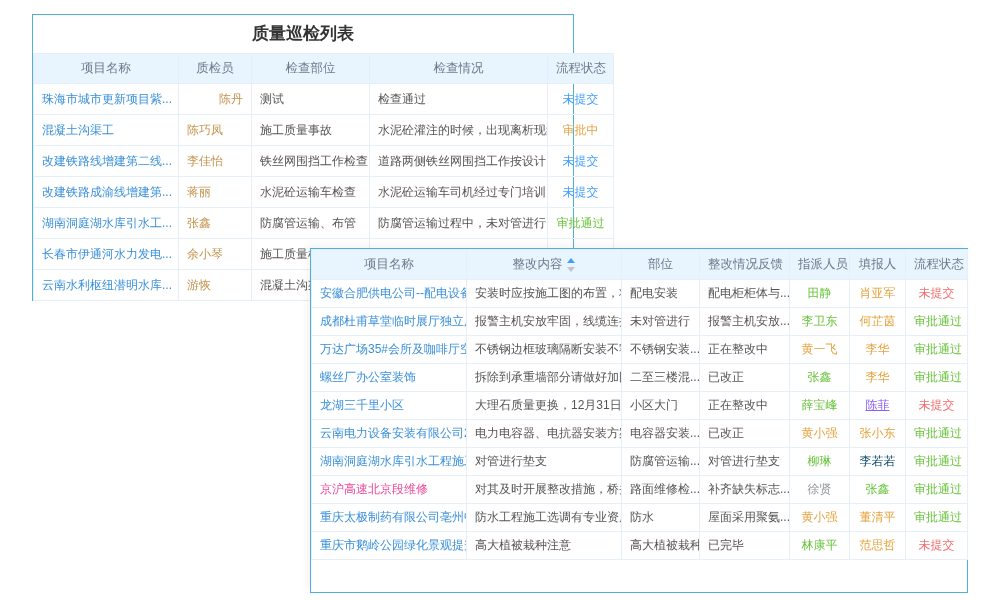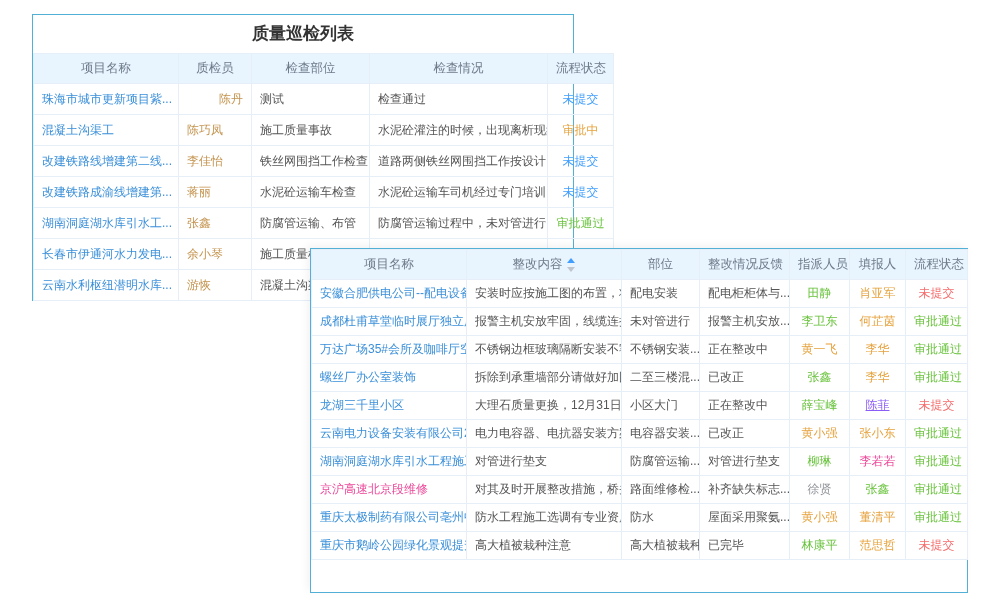--- a/index.html
+++ b/index.html
@@ -187,21 +187,21 @@
         <td class="center" style="color: rgb(230, 162, 60);">黄小强</td>
         <td class="center" style="color: rgb(230, 162, 60);">张小东</td>
         <td class="center" style="color: rgb(103, 194, 58);">审批通过</td>
       </tr>
       <tr>
         <td class="link" style="color: rgb(58, 143, 217);">湖南洞庭湖水库引水工程施工1...</td>
         <td>对管进行垫支</td>
         <td>防腐管运输...</td>
         <td>对管进行垫支</td>
         <td class="center" style="color: rgb(103, 194, 58);">柳琳</td>
-        <td class="center" style="color: #ec4899;">李若若</td>
+        <td class="center" style="color: #0c4a6e;">李若若</td>
         <td class="center" style="color: rgb(103, 194, 58);">审批通过</td>
       </tr>
       <tr>
         <td class="link" style="color: #ec4899;">京沪高速北京段维修</td>
         <td>对其及时开展整改措施，桥头...</td>
         <td>路面维修检...</td>
         <td>补齐缺失标志...</td>
         <td class="center" style="color: rgb(144, 147, 153);">徐贤</td>
         <td class="center" style="color: rgb(103, 194, 58);">张鑫</td>
         <td class="center" style="color: rgb(103, 194, 58);">审批通过</td>

